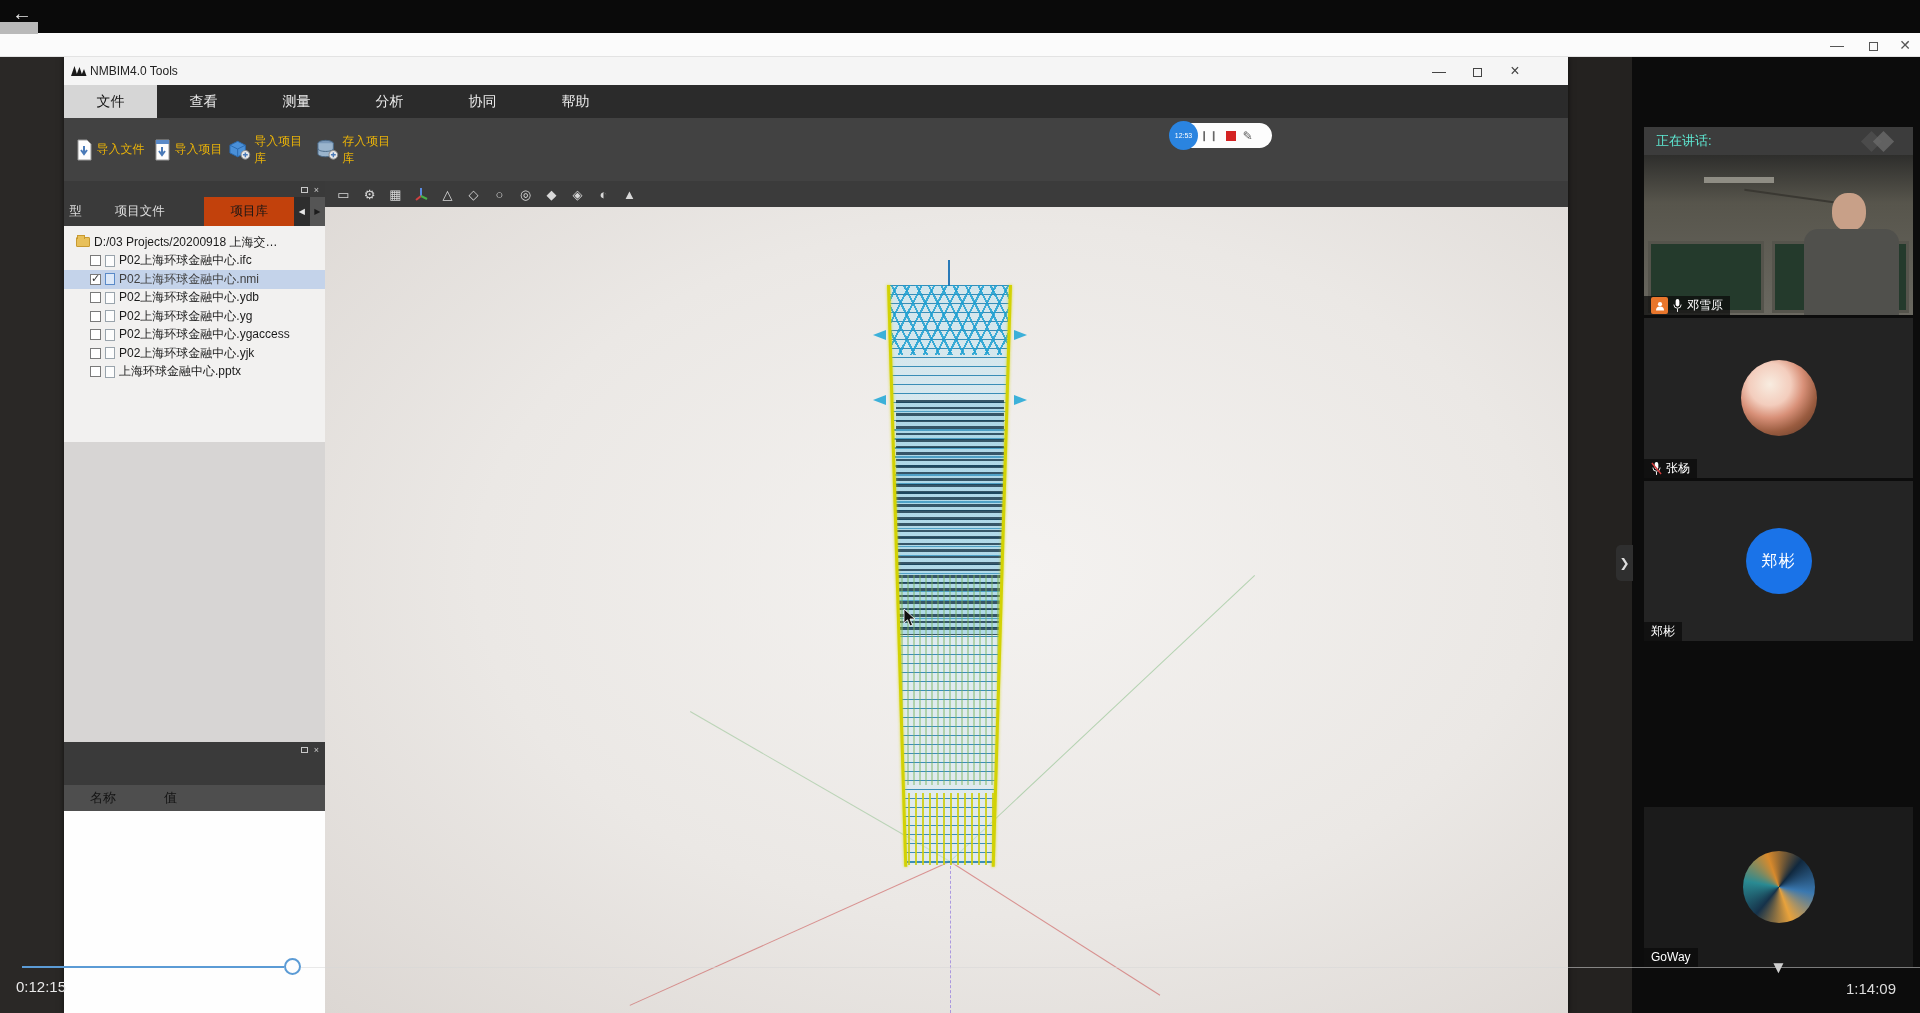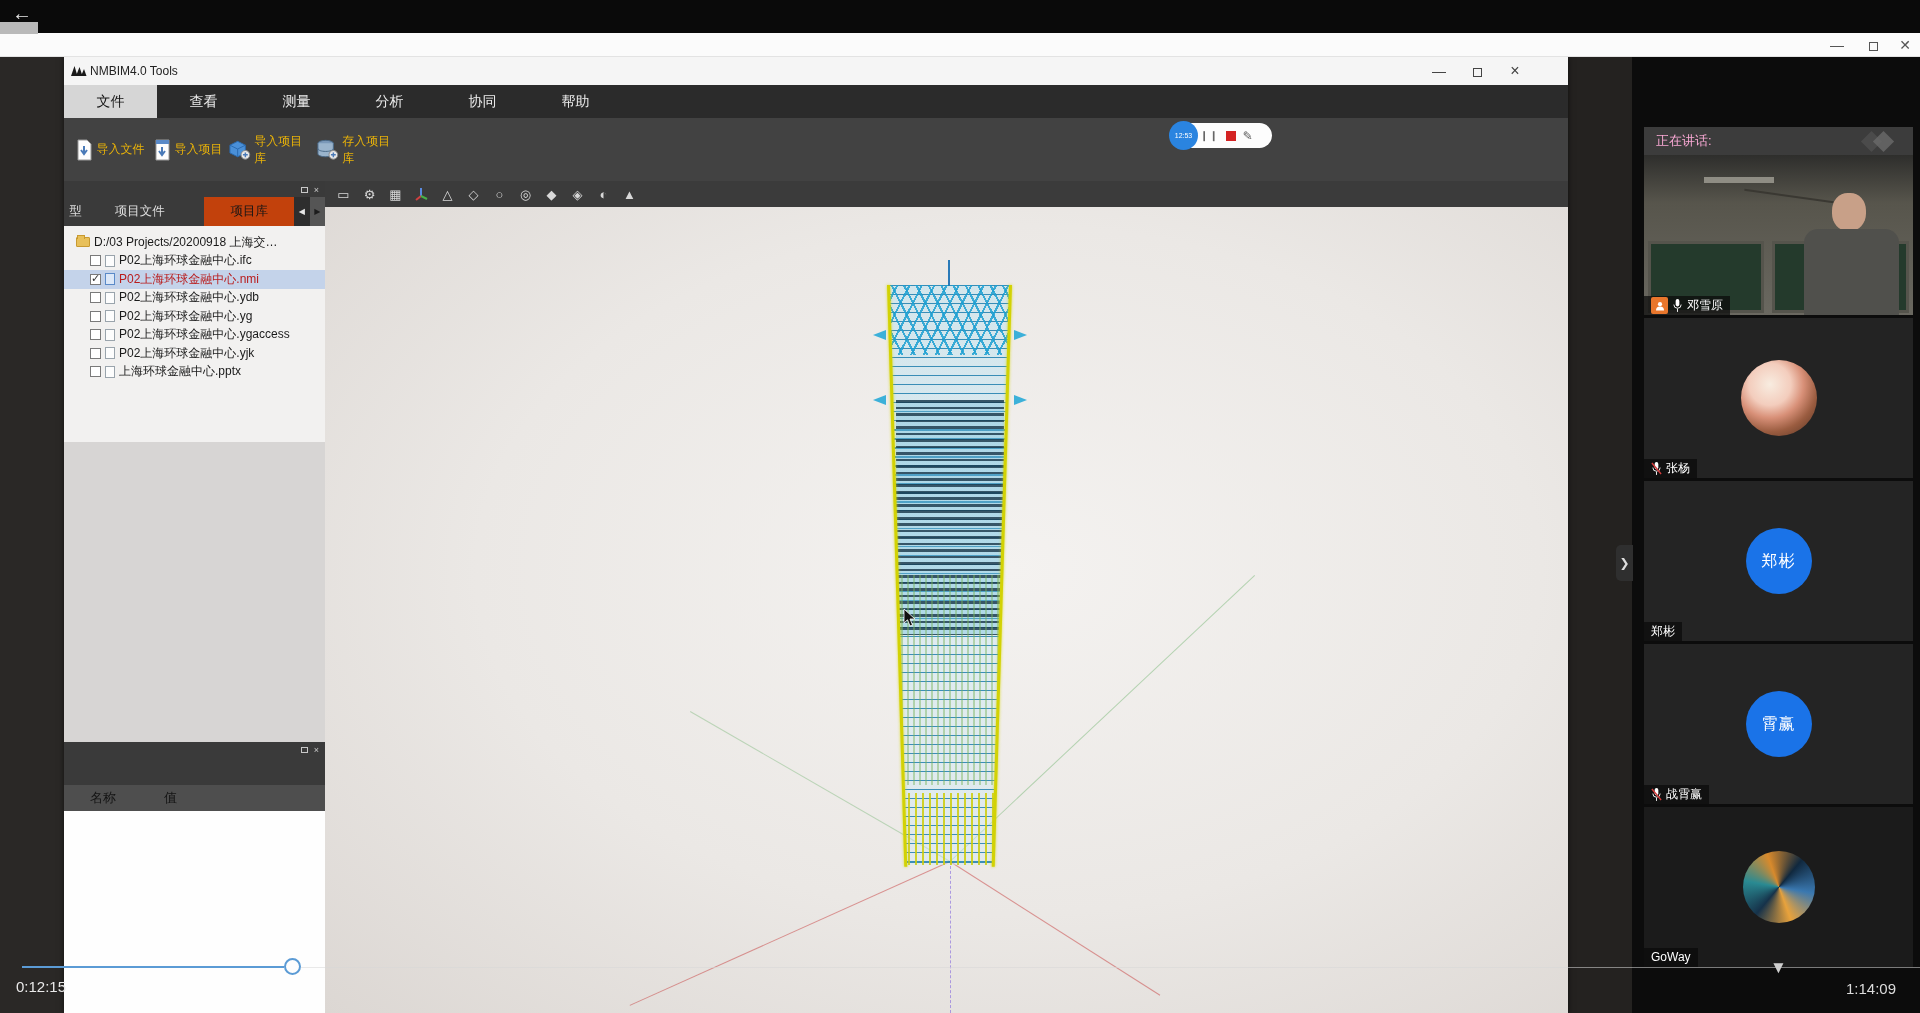--- a/index.html
+++ b/index.html
@@ -20,21 +20,21 @@
   
   #meeting-titlebar { position:absolute; left:0; top:33px; width:1920px; height:24px; background:#fbfbfb; border-bottom:1px solid #e3e3e3; z-index:5; }
   #meeting-title { position:absolute; left:0; right:0; top:4px; text-align:center; font-size:13px; color:#2a2a2a; }
   .winctl { position:absolute; top:0; width:30px; height:24px; text-align:center; line-height:24px; color:#555; font-size:14px; cursor:pointer; }
   .box-glyph { display:inline-block; width:9px; height:9px; border:1px solid #555; vertical-align:middle; }
   #screen-area { position:absolute; left:0; top:57px; width:1632px; height:956px; background:#242220; }
   #screen-left-col { position:absolute; left:0; top:57px; width:64px; height:956px; background:#2a2826; }
 
   
   #panel { position:absolute; left:1632px; top:57px; width:288px; height:956px; background:#0c0c0c; z-index:6; }
-  #speaking-bar { position:absolute; left:12px; top:70px; width:269px; height:28px; background:#3c3c3c; color:#f9a8d4; font-size:13px; line-height:28px; padding-left:12px; }
+  #speaking-bar { position:absolute; left:12px; top:70px; width:269px; height:28px; background:#3c3c3c; color:#5eead4; font-size:13px; line-height:28px; padding-left:12px; }
   .logo-diamond { position:absolute; width:15px; height:15px; transform:rotate(45deg); opacity:.8; }
   .tile { position:absolute; left:12px; width:269px; height:160px; background:#1d1d1d; overflow:hidden; }
   .chip { position:absolute; left:0; bottom:0; height:19px; background:rgba(10,10,10,.72); color:#fff; font-size:12px; line-height:19px; padding:0 7px; display:flex; align-items:center; gap:4px; }
   .avatar-blue { position:absolute; left:50%; top:50%; transform:translate(-50%,-50%); width:66px; height:66px; border-radius:50%; background:#1a73e8; color:#fff; font-size:16px; letter-spacing:1px; display:flex; align-items:center; justify-content:center; }
   #host-badge { width:17px; height:17px; background:#e8762c; border-radius:2px; display:flex; align-items:center; justify-content:center; }
   .micsvg { flex:0 0 auto; }
   
   #classroom { position:absolute; inset:0; background:linear-gradient(#2e2e2c 0%, #57554c 30%, #6a6860 100%); }
   .board { position:absolute; top:86px; height:72px; background:#243a2c; border:3px solid #55544c; }
   #lamp { position:absolute; left:60px; top:22px; width:70px; height:6px; background:#8f8d84; }
@@ -71,21 +71,21 @@
   .dock-mini { position:absolute; right:6px; display:flex; gap:6px; color:#c8c8c8; font-size:9px; }
   .mini-box { display:inline-block; width:7px; height:6px; border:1px solid #c8c8c8; margin-top:2px; }
   .tabrow { position:absolute; left:0; width:261px; height:29px; display:flex; }
   .dock-tab { color:#dedede; font-size:12.5px; text-align:center; line-height:29px; cursor:pointer; overflow:hidden; white-space:nowrap; }
   .dock-tab.active { background:#c2410c; color:#151515;margin-left:12px; }
   .arrow-btn { width:16px; height:29px; text-align:center; line-height:29px; font-size:8px; cursor:pointer; }
   #tree { position:absolute; left:0; top:45px; width:261px; height:216px; background:#f2f1f0; font-size:12px; color:#1a1a1a; padding-top:7px; }
   .trow { position:relative; height:18.5px; display:flex; align-items:center; gap:4px; padding-left:26px; cursor:pointer; }
   .trow.folder { padding-left:12px; }
   .trow.sel { background:#c4d3ea; }
-  .trow.sel .tlabel { color:#b91c1c; }
+  .trow.sel .tlabel { color:#404040; }
   .cbox { width:11px; height:11px; background:#fff; border:1px solid #7a7a7a; flex:0 0 auto; position:relative; }
   .trow.checked .cbox::after { content:"✓"; position:absolute; left:0; top:-3px; font-size:11px; color:#333; }
   .ficon { width:10px; height:12px; background:#fdfdfd; border:1px solid #9aa4ac; flex:0 0 auto; }
   .ficon.blue { border-color:#5a8ac8; background:#dce8f8; }
   .foldericon { width:14px; height:10px; background:#e8c05a; border:1px solid #c89a30; border-radius:1px; position:relative; flex:0 0 auto; }
   .foldericon::before { content:""; position:absolute; left:0; top:-3px; width:6px; height:3px; background:#e8c05a; border:1px solid #c89a30; border-bottom:none; }
   #dock-empty { position:absolute; left:0; top:261px; width:261px; height:300px; background:#d7d5d4; }
   #info-header-row { position:absolute; left:0; top:604px; width:261px; height:26px; background:#4e4e4e; color:#141414; font-size:13px; line-height:26px; }
   #info-white { position:absolute; left:0; top:630px; width:261px; height:202px; background:#fefefe; }
 
@@ -372,32 +372,20 @@
       </div>
     </div>
 
     <div class="tile" style="top:424px; background:#242424;">
       <div class="avatar-blue">郑彬</div>
       <div class="chip">
         <span>郑彬</span>
       </div>
     </div>
 
-    <div class="tile" style="top:587px; background:#242424;">
-      <div class="avatar-blue">霄赢</div>
-      <div class="chip">
-        <svg class="micsvg" width="11" height="15" viewBox="0 0 12 16">
-            <rect x="4" y="1" width="4" height="8" rx="2" fill="#fff"></rect>
-            <path d="M2 7 a4 4 0 0 0 8 0" stroke="#fff" fill="none"></path>
-            <line x1="6" y1="11.5" x2="6" y2="15" stroke="#fff"></line>
-            <line x1="1" y1="2" x2="11" y2="14" stroke="#d43c3c" stroke-width="1.6"></line>
-          </svg>
-        <span>战霄赢</span>
-      </div>
-    </div>
 
     <div class="tile" style="top:750px; background:#1b1b1b;">
       <div id="avatar-spiral"></div>
       <div class="chip">
         <span>GoWay</span>
       </div>
     </div>
   </div>
 
   <div id="progress-blue"></div>

